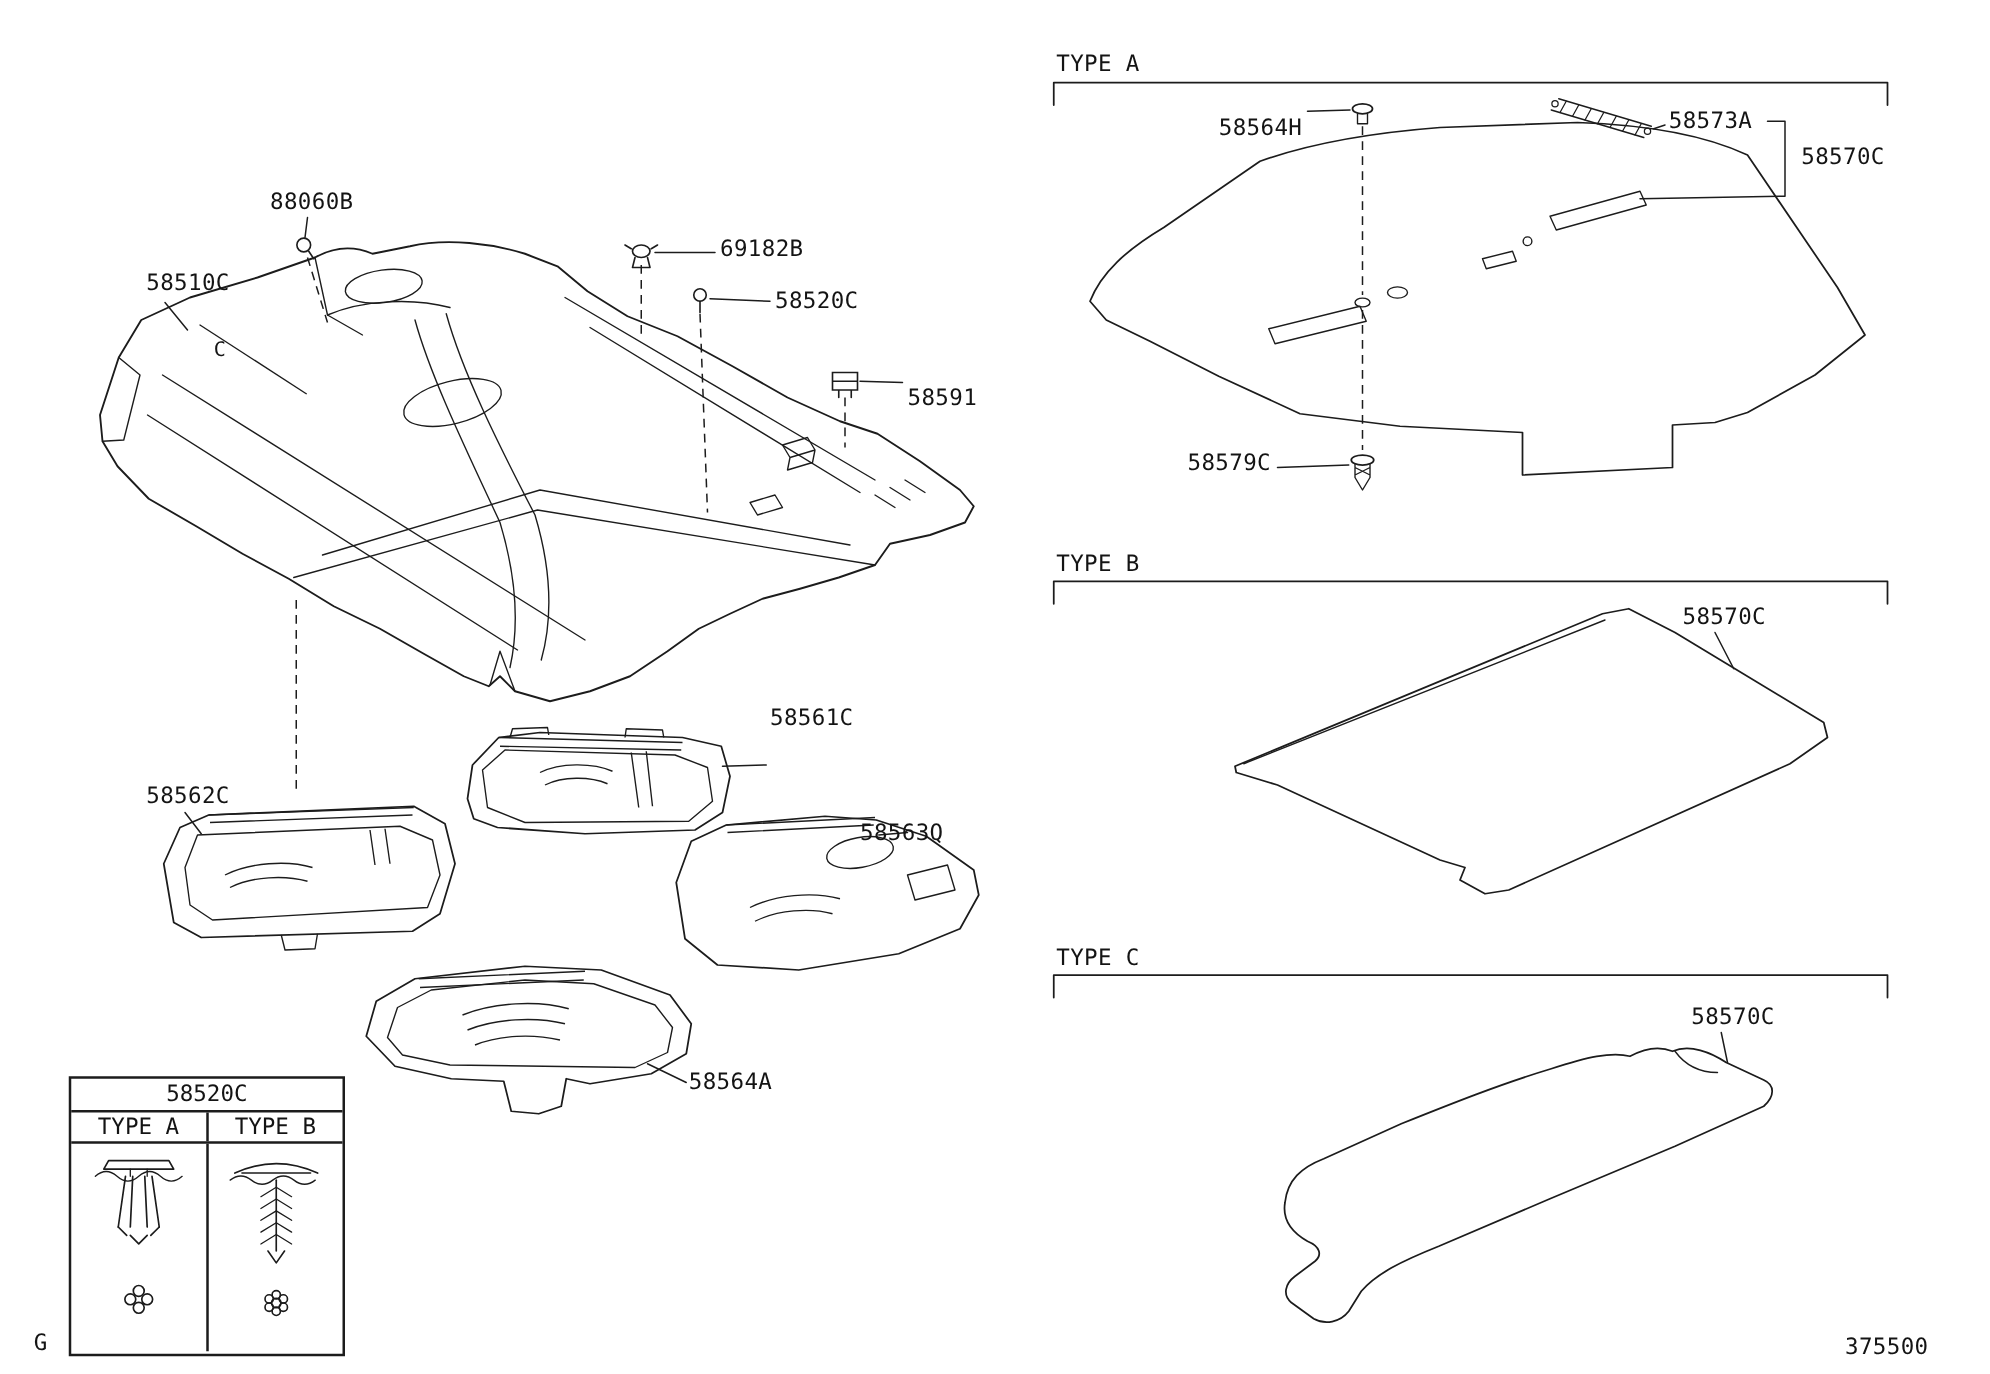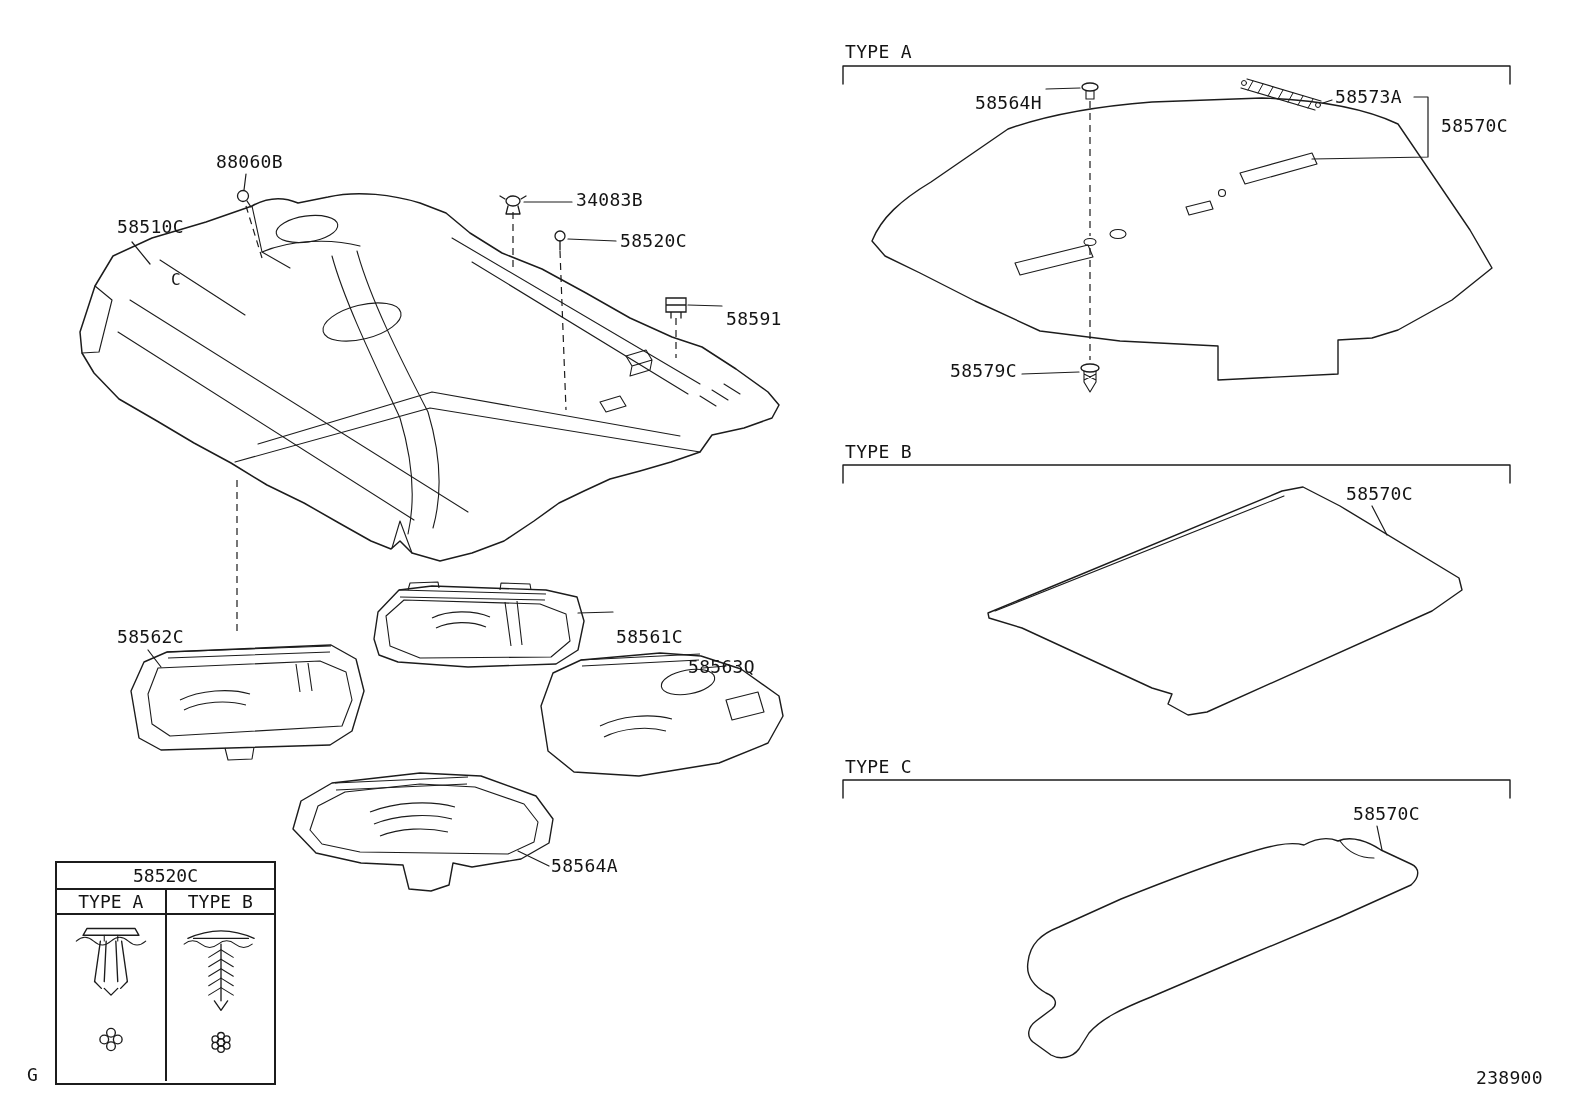--- a/index.html
+++ b/index.html
@@ -174,25 +174,25 @@
                C1121,1009 1101,1019 1089,1033 L1079,1049 C1072,1058 1060,1060 1051,1055
                L1033,1042 C1026,1036 1028,1027 1036,1021 L1052,1009 C1058,1004 1056,997 1046,993
                C1032,985 1026,974 1028,962 Z"></path>
       <path d="M1340,841 C1348,852 1360,858 1374,858" stroke-width="1.1"></path>
       <path d="M1377,826 L1382,850" stroke-width="1.2"></path>
     </g>
   </svg>
 
   <div class="lbl" style="left:216px;top:153px">88060B</div>
   <div class="lbl" style="left:117px;top:218px">58510C</div>
-  <div class="lbl" style="left:576px;top:191px">34083B</div>
+  <div class="lbl" style="left:576px;top:191px">69182B</div>
   <div class="lbl" style="left:620px;top:232px">58520C</div>
   <div class="lbl" style="left:726px;top:310px">58591</div>
   <div class="lbl" style="left:117px;top:628px">58562C</div>
-  <div class="lbl" style="left:616px;top:628px">58561C</div>
+  <div class="lbl" style="left:616px;top:566px">58561C</div>
   <div class="lbl" style="left:688px;top:658px">58563Q</div>
   <div class="lbl" style="left:551px;top:857px">58564A</div>
   <div class="mark" style="left:171px;top:272px">C</div>
 
   <div class="lbl" style="left:845px;top:43px">TYPE A</div>
   <div class="lbl" style="left:975px;top:94px">58564H</div>
   <div class="lbl" style="left:1335px;top:88px">58573A</div>
   <div class="lbl" style="left:1441px;top:117px">58570C</div>
   <div class="lbl" style="left:950px;top:362px">58579C</div>
 
@@ -238,15 +238,15 @@
           <circle cx="61" cy="135.5" r="3.5"></circle>
           <circle cx="55" cy="139" r="3.5"></circle>
           <circle cx="49" cy="135.5" r="3.5"></circle>
           <circle cx="49" cy="128.5" r="3.5"></circle>
         </svg>
       </div>
     </div>
   </div>
 
   <div class="lbl" style="left:27px;top:1066px">G</div>
-  <div class="lbl" style="left:1476px;top:1069px">238900</div>
+  <div class="lbl" style="left:1476px;top:1069px">375500</div>
 
 </div>
 
 </body></html>

